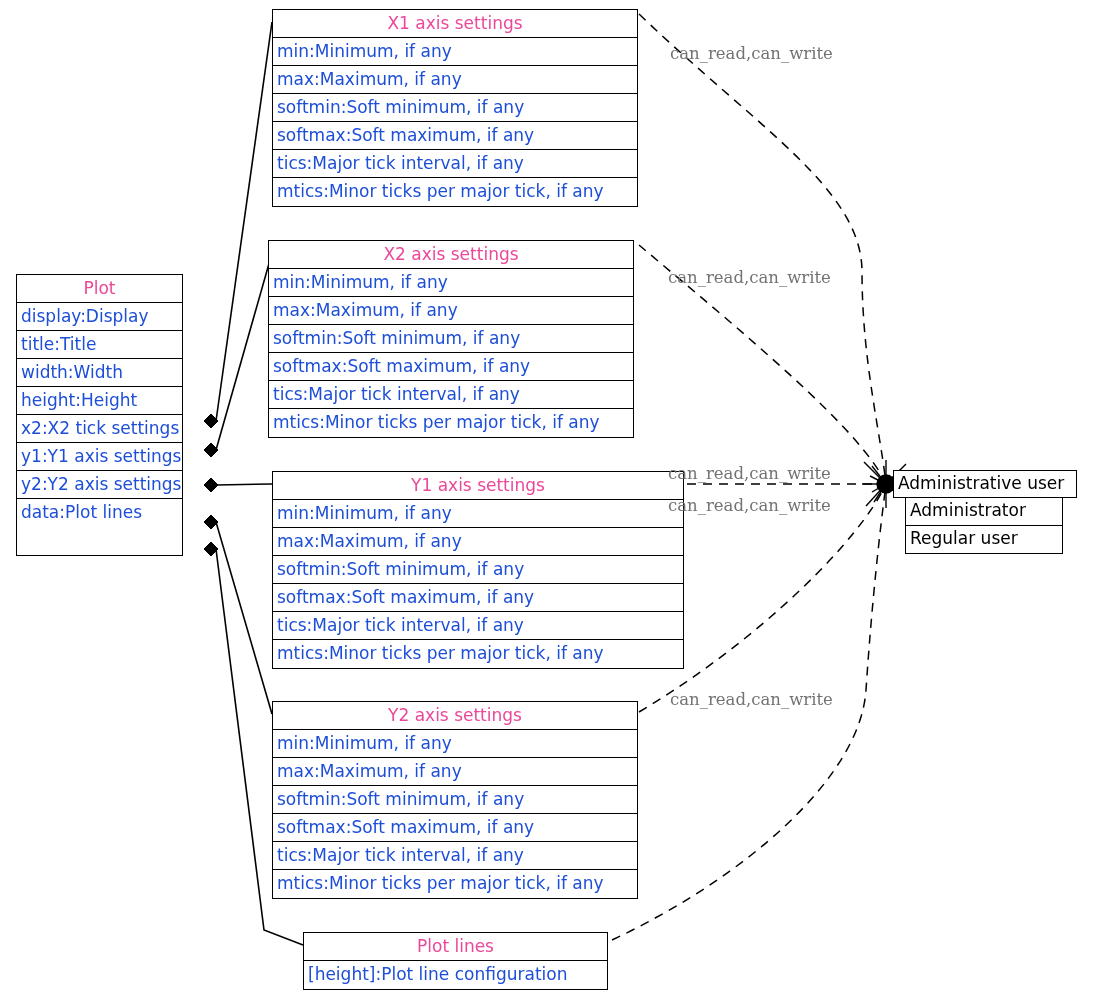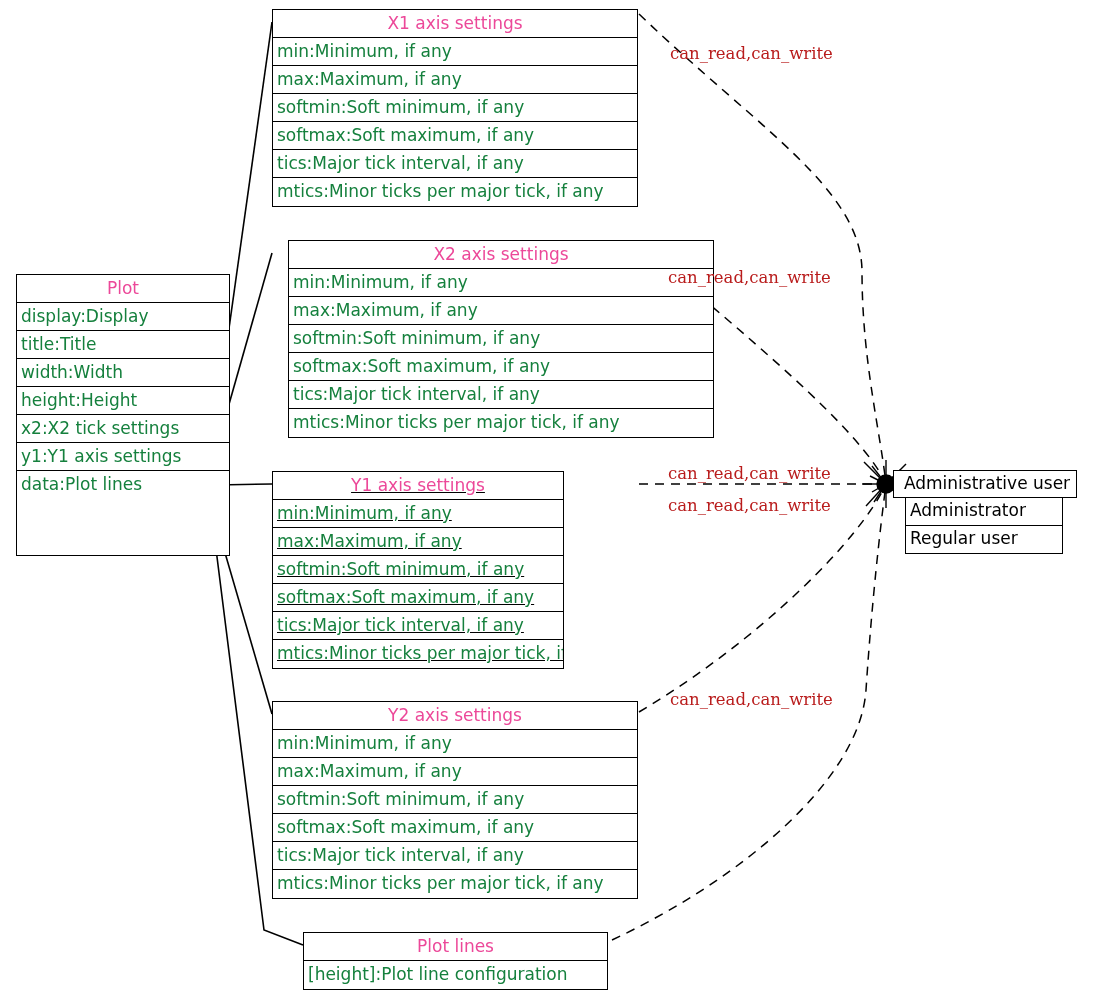--- a/index.html
+++ b/index.html
@@ -44,21 +44,21 @@
     white-space: nowrap;
     overflow: hidden;
   }
   .uml-attr {
     font-size: 17px;
     line-height: 27px;
     height: 28px;
     border-bottom: 1.6px solid #000;
     box-sizing: border-box;
     padding-left: 4px;
-    color: #15803d;
+    color: #1d4ed8;
     white-space: nowrap;
     overflow: hidden;
   }
   .uml-attr.last {
     border-bottom: none;
   }
   
   .enum-box {
     position: absolute;
   }
@@ -68,42 +68,41 @@
     width: 184px;
     height: 28px;
     border: 1.6px solid #000;
     background: #fff;
     box-sizing: border-box;
     font-size: 17px;
     line-height: 25px;
     padding-left: 4px;
     white-space: nowrap;
     color: #000;
-    text-align: center;
   }
   .enum-item {
     position: absolute;
     left: 12px;
     width: 158px;
     height: 28px;
     border: 1.6px solid #000;
     border-top: none;
     background: #fff;
     box-sizing: border-box;
     font-size: 17px;
     line-height: 25px;
     padding-left: 4px;
     white-space: nowrap;
     color: #000;
   }
   .edge-label {
     position: absolute;
     font-family: "DejaVu Serif", serif;
     font-size: 16.5px;
-    color: #b91c1c;
+    color: #737373;
     white-space: nowrap;
   }
 </style>
 </head>
 <body>
 
 <div id="canvas">
 
   <svg id="edges" viewBox="0 0 1096 1001">
 
@@ -142,52 +141,53 @@
         <line x1="886" y1="484" x2="886" y2="508"></line>
         <line x1="886" y1="484" x2="872" y2="466"></line>
         <line x1="886" y1="484" x2="874" y2="502"></line>
         <line x1="886" y1="484" x2="900" y2="470"></line>
         <line x1="886" y1="484" x2="870" y2="476"></line>
         <line x1="886" y1="484" x2="872" y2="492"></line>
       </g>
     </g>
   </svg>
 
-  <div class="uml-box" id="box-plot" style="left:16px; top:274px; width:214px; height:282px;">
+  <div class="uml-box" id="box-plot" style="left:16px; top:274px; width:167px; height:282px;">
     <div class="uml-title">Plot</div>
     <div class="uml-attr">display:Display</div>
     <div class="uml-attr">title:Title</div>
     <div class="uml-attr">width:Width</div>
     <div class="uml-attr">height:Height</div>
     <div class="uml-attr">x2:X2 tick settings</div>
     <div class="uml-attr">y1:Y1 axis settings</div>
+    <div class="uml-attr">y2:Y2 axis settings</div>
     <div class="uml-attr last">data:Plot lines</div>
   </div>
 
   <div class="uml-box" id="box-x1" style="left:272px; top:9px; width:366px; height:198px;">
     <div class="uml-title">X1 axis settings</div>
     <div class="uml-attr">min:Minimum, if any</div>
     <div class="uml-attr">max:Maximum, if any</div>
     <div class="uml-attr">softmin:Soft minimum, if any</div>
     <div class="uml-attr">softmax:Soft maximum, if any</div>
     <div class="uml-attr">tics:Major tick interval, if any</div>
     <div class="uml-attr last">mtics:Minor ticks per major tick, if any</div>
   </div>
 
-  <div class="uml-box" id="box-x2" style="left:288px; top:240px; width:426px; height:198px;">
+  <div class="uml-box" id="box-x2" style="left:268px; top:240px; width:366px; height:198px;">
     <div class="uml-title">X2 axis settings</div>
     <div class="uml-attr">min:Minimum, if any</div>
     <div class="uml-attr">max:Maximum, if any</div>
     <div class="uml-attr">softmin:Soft minimum, if any</div>
     <div class="uml-attr">softmax:Soft maximum, if any</div>
     <div class="uml-attr">tics:Major tick interval, if any</div>
     <div class="uml-attr last">mtics:Minor ticks per major tick, if any</div>
   </div>
 
-  <div class="uml-box" id="box-y1" style="left:272px; top:471px; width:292px; height:198px;text-decoration:underline;">
+  <div class="uml-box" id="box-y1" style="left:272px; top:471px; width:412px; height:198px;">
     <div class="uml-title">Y1 axis settings</div>
     <div class="uml-attr">min:Minimum, if any</div>
     <div class="uml-attr">max:Maximum, if any</div>
     <div class="uml-attr">softmin:Soft minimum, if any</div>
     <div class="uml-attr">softmax:Soft maximum, if any</div>
     <div class="uml-attr">tics:Major tick interval, if any</div>
     <div class="uml-attr last">mtics:Minor ticks per major tick, if any</div>
   </div>
 
   <div class="uml-box" id="box-y2" style="left:272px; top:701px; width:366px; height:198px;">

